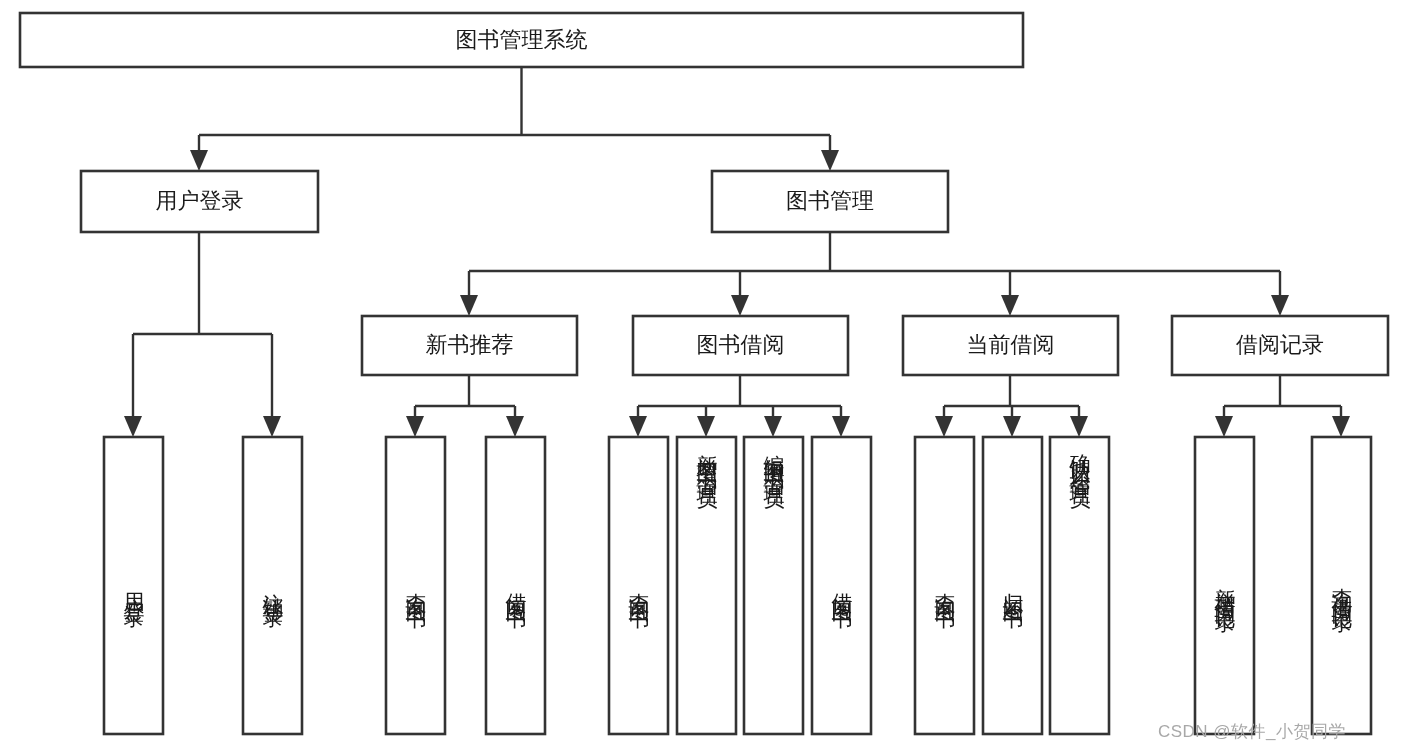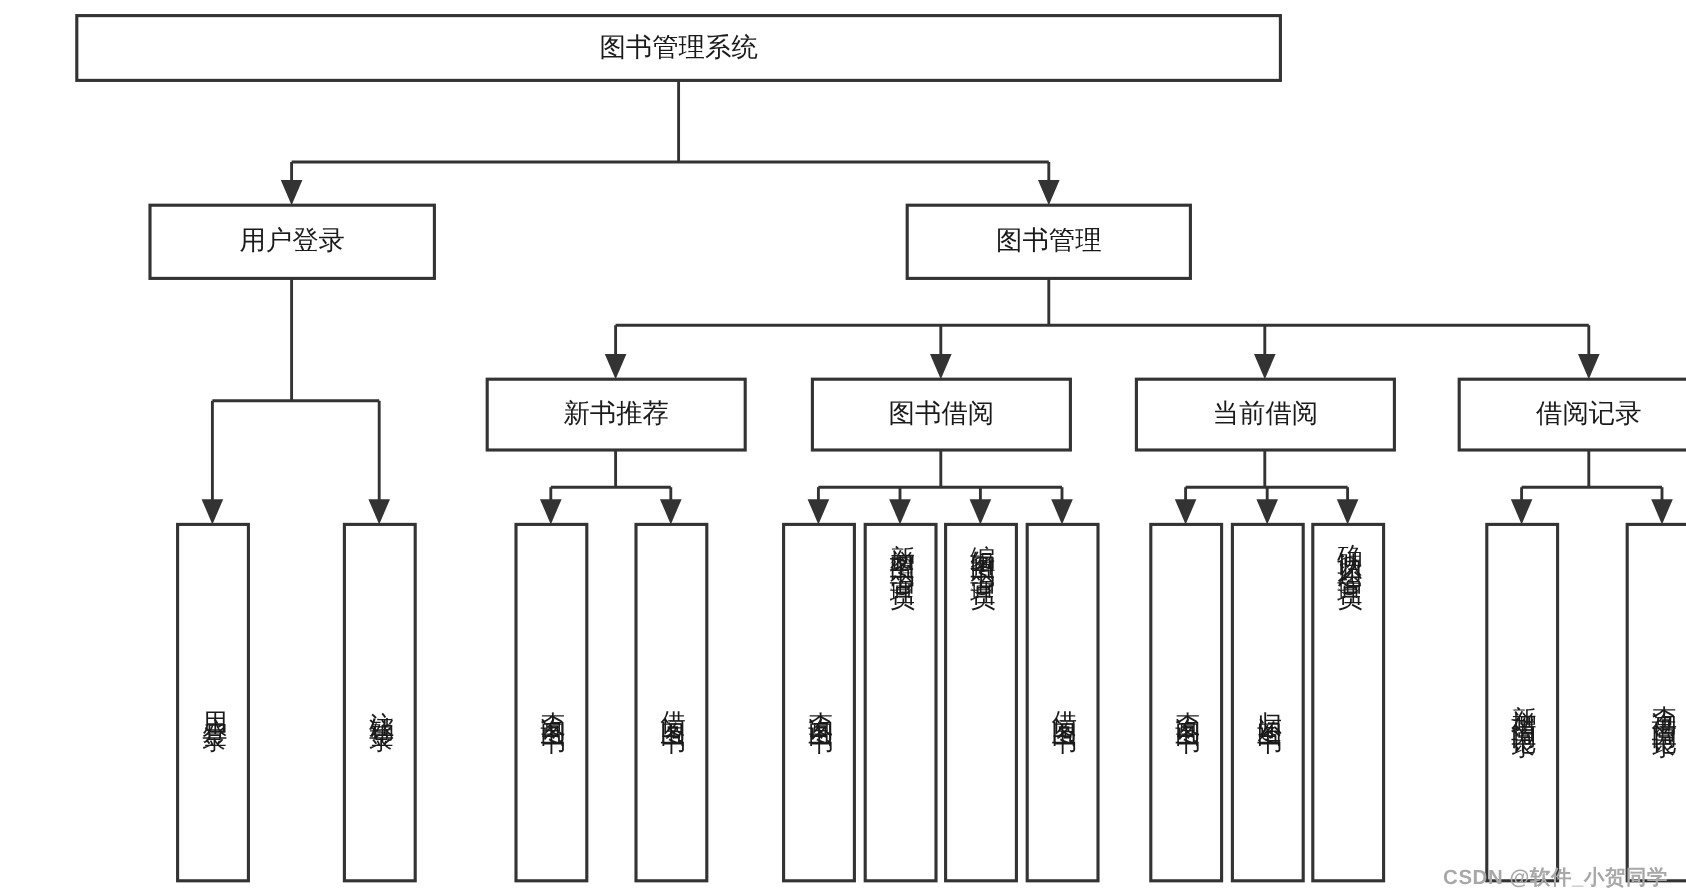--- a/index.html
+++ b/index.html
@@ -11,21 +11,20 @@
     width: 1405px;
     height: 747px;
     font-family: "Liberation Sans", "DejaVu Sans", sans-serif;
     overflow: hidden;
   }
   #diagram-root {
     position: relative;
     width: 1356px;
     height: 747px;
     background: #ffffff;
-    margin-left: 44px;
   }
   svg.diagram-canvas {
     position: absolute;
     top: 0;
     left: 0;
     width: 1405px;
     height: 747px;
     display: block;
   }
   .node-box {
@@ -71,21 +70,20 @@
   .watermark {
     position: absolute;
     right: 10px;
     bottom: 4px;
     font-family: "Liberation Sans", "DejaVu Sans", sans-serif;
     font-size: 17px;
     color: #a8a8a8;
     letter-spacing: 0.5px;
     white-space: nowrap;
     pointer-events: none;
-    font-weight: bold;
   }
 </style>
 </head>
 <body>
 
 <div id="diagram-root">
 
   <svg class="diagram-canvas" viewBox="0 0 1405 747" xmlns="http://www.w3.org/2000/svg">
 
     <g>

